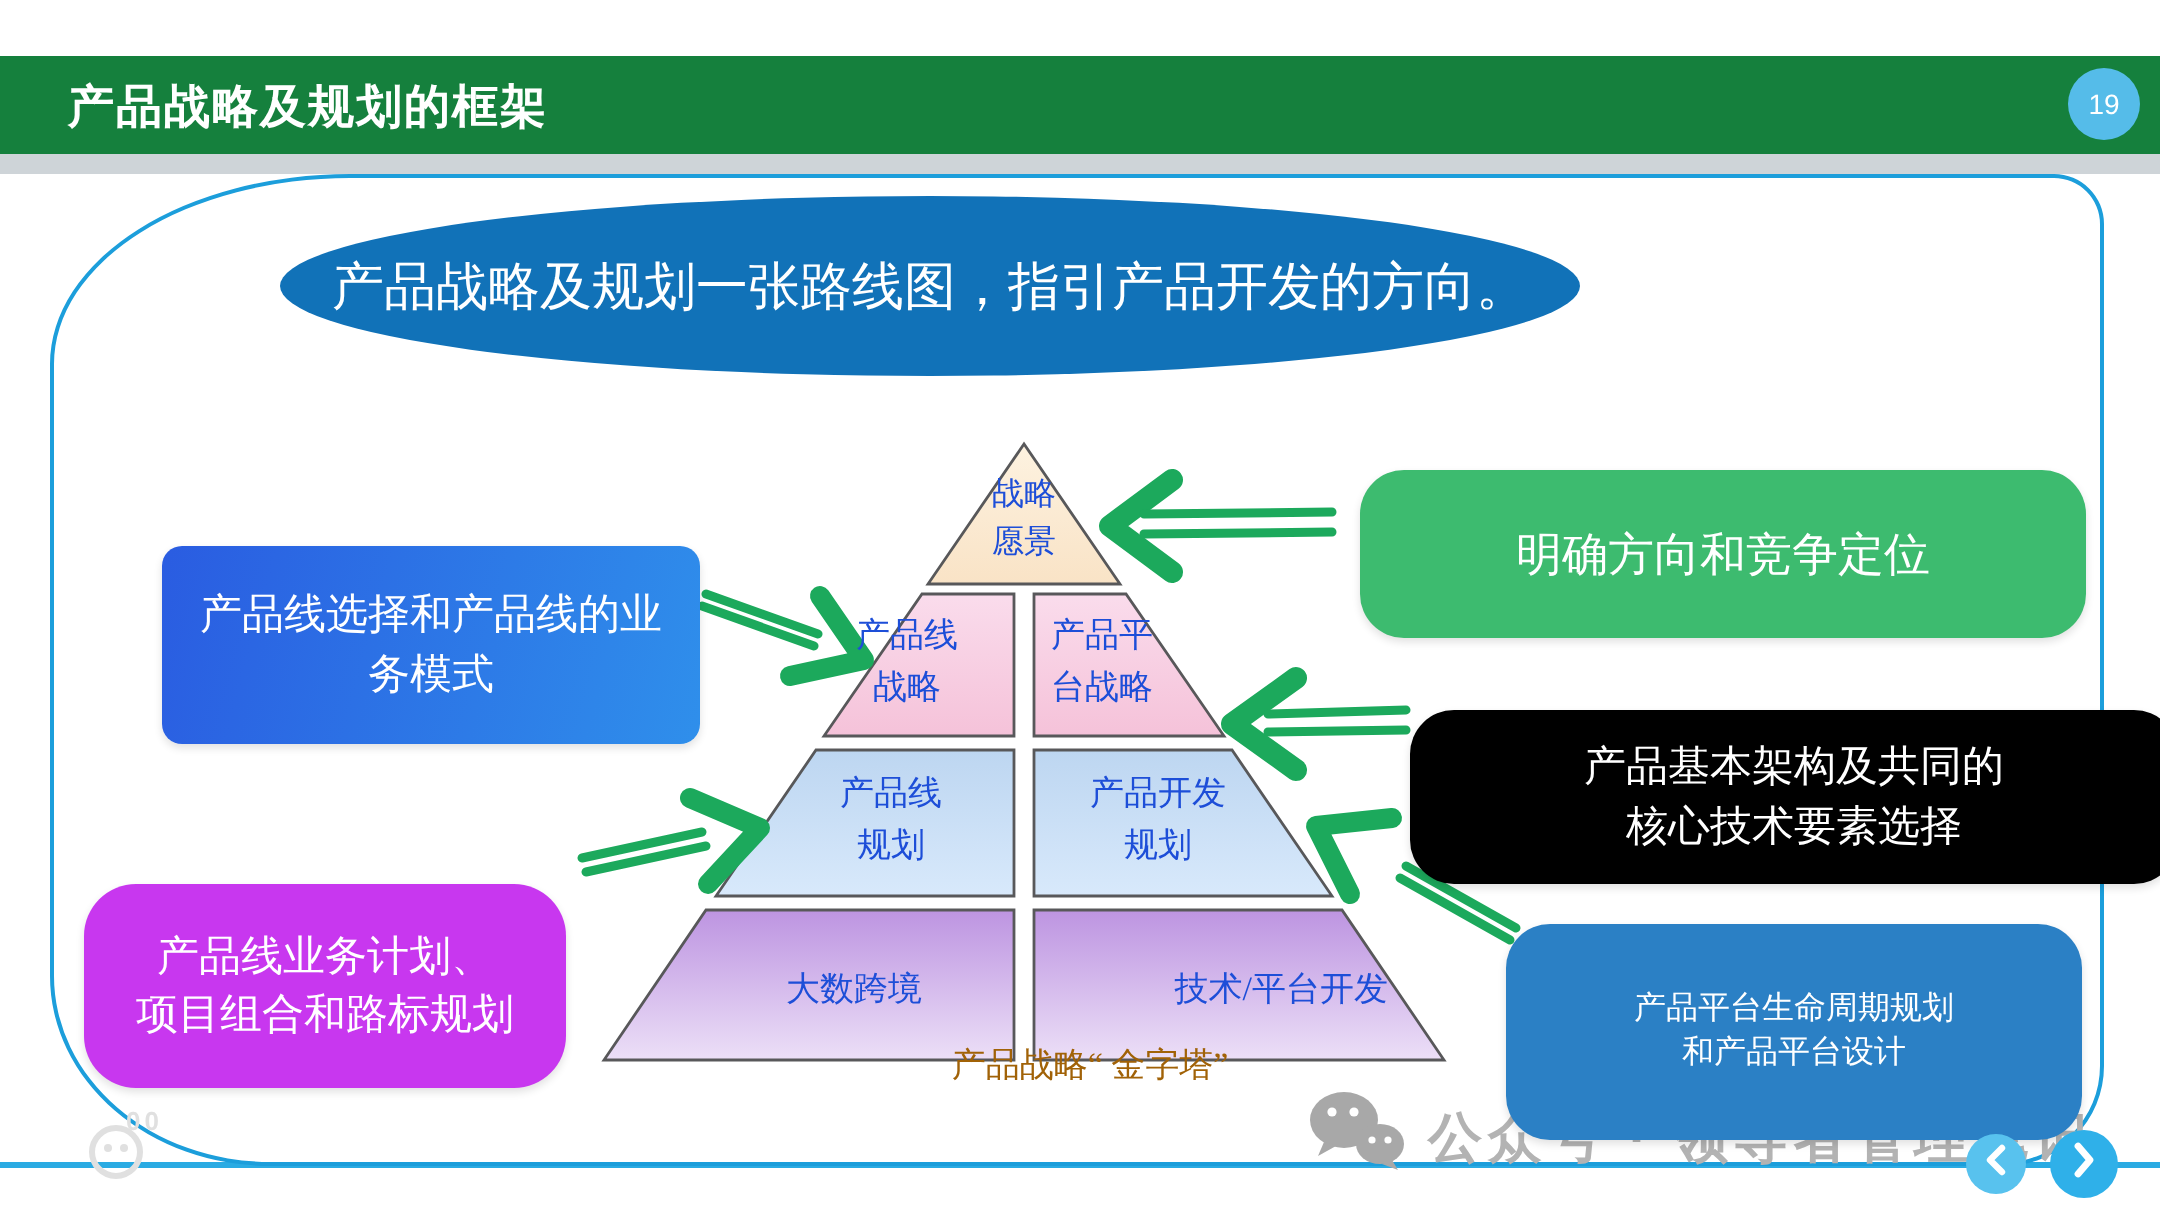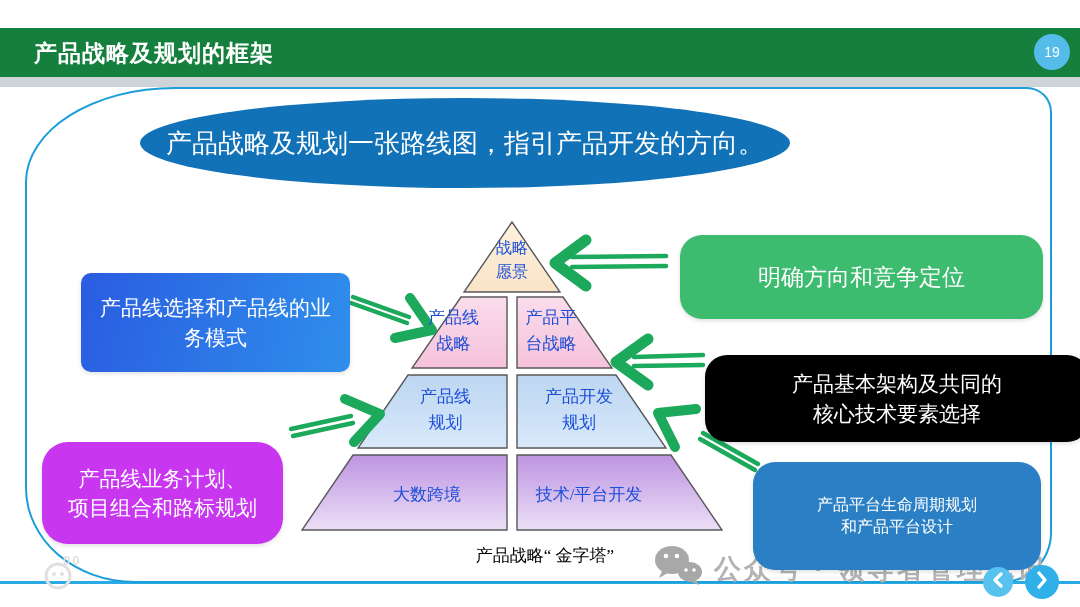--- a/index.html
+++ b/index.html
@@ -31,22 +31,22 @@
   .callout { position:absolute; z-index:3; display:flex; align-items:center; justify-content:center; text-align:center;
              color:#ffffff; font-weight:normal; white-space:pre-line; line-height:1.4;
              box-shadow:0 2px 4px rgba(0,0,0,0.12);margin-top:32px; }
   #co-lt { left:81px;  top:241px; width:269px; height:99px;  border-radius:10px; font-size:21px;
            background:linear-gradient(105deg,#2a5ce1,#2f8feb); }
   #co-lb { left:42px;  top:410px; width:241px; height:102px; border-radius:26px; font-size:21px; background:#c837ef; }
   #co-rt { left:680px; top:203px; width:363px; height:84px;  border-radius:22px; font-size:23px; background:#3dbb6f; }
   #co-rm { left:705px; top:323px; width:384px; height:87px;  border-radius:22px; font-size:21px; background:#000000; }
   #co-rb { left:753px; top:430px; width:288px; height:108px; border-radius:22px; font-size:16px; background:#2b80c5; }
 
-  .caption { position:absolute; left:395px; top:544px; width:300px; text-align:center; z-index:2;
-             font-family:"Liberation Serif","DejaVu Serif",serif; font-size:17px; color:#000000; }
+  .caption { position:absolute; left:395px; top:521px; width:300px; text-align:center; z-index:2;
+             font-family:"Liberation Serif","DejaVu Serif",serif; font-size:17px; color:#a16207; }
 
   
   .wm-left { position:absolute; left:8px; top:552px; display:flex; align-items:center; gap:23px; z-index:4;
              color:#e0e0e0; font-weight:bold; font-size:26px; letter-spacing:2px;flex-direction:column; }
   .wm-right { position:absolute; left:652px; top:543px; display:flex; align-items:center; gap:10px; z-index:2;
               color:#b3b3b3; font-weight:bold; font-size:27px; letter-spacing:3px; }
   .nav-btn { position:absolute; border-radius:50%; display:flex; align-items:center; justify-content:center; z-index:5; }
   #nav-prev { left:983px;  top:567px; width:30px; height:30px; background:#58c2ee; }
   #nav-next { left:1025px; top:565px; width:34px; height:34px; background:#2fb0e9; }
 </style>
@@ -138,21 +138,21 @@
 愿景</div>
   <div class="pyr-label" style="left:396px; top:305px; width:115px;">产品线
 战略</div>
   <div class="pyr-label" style="left:496px; top:305px; width:110px;">产品平
 台战略</div>
   <div class="pyr-label" style="left:383px; top:384px; width:125px;">产品线
 规划</div>
   <div class="pyr-label" style="left:514px; top:384px; width:130px;">产品开发
 规划</div>
   <div class="pyr-label" style="left:342px; top:482px; width:170px;">大数跨境</div>
-  <div class="pyr-label" style="left:499px; top:482px; width:180px;">技术/平台开发</div>
+  <div class="pyr-label" style="left:514px; top:482px; width:180px;text-align:right;">技术/平台开发</div>
 
   <div class="callout" id="co-lt">产品线选择和产品线的业
 务模式</div>
   <div class="callout" id="co-lb">产品线业务计划、
 项目组合和路标规划</div>
   <div class="callout" id="co-rt">明确方向和竞争定位</div>
   <div class="callout" id="co-rm">产品基本架构及共同的
 核心技术要素选择</div>
   <div class="callout" id="co-rb">产品平台生命周期规划
 和产品平台设计</div>

